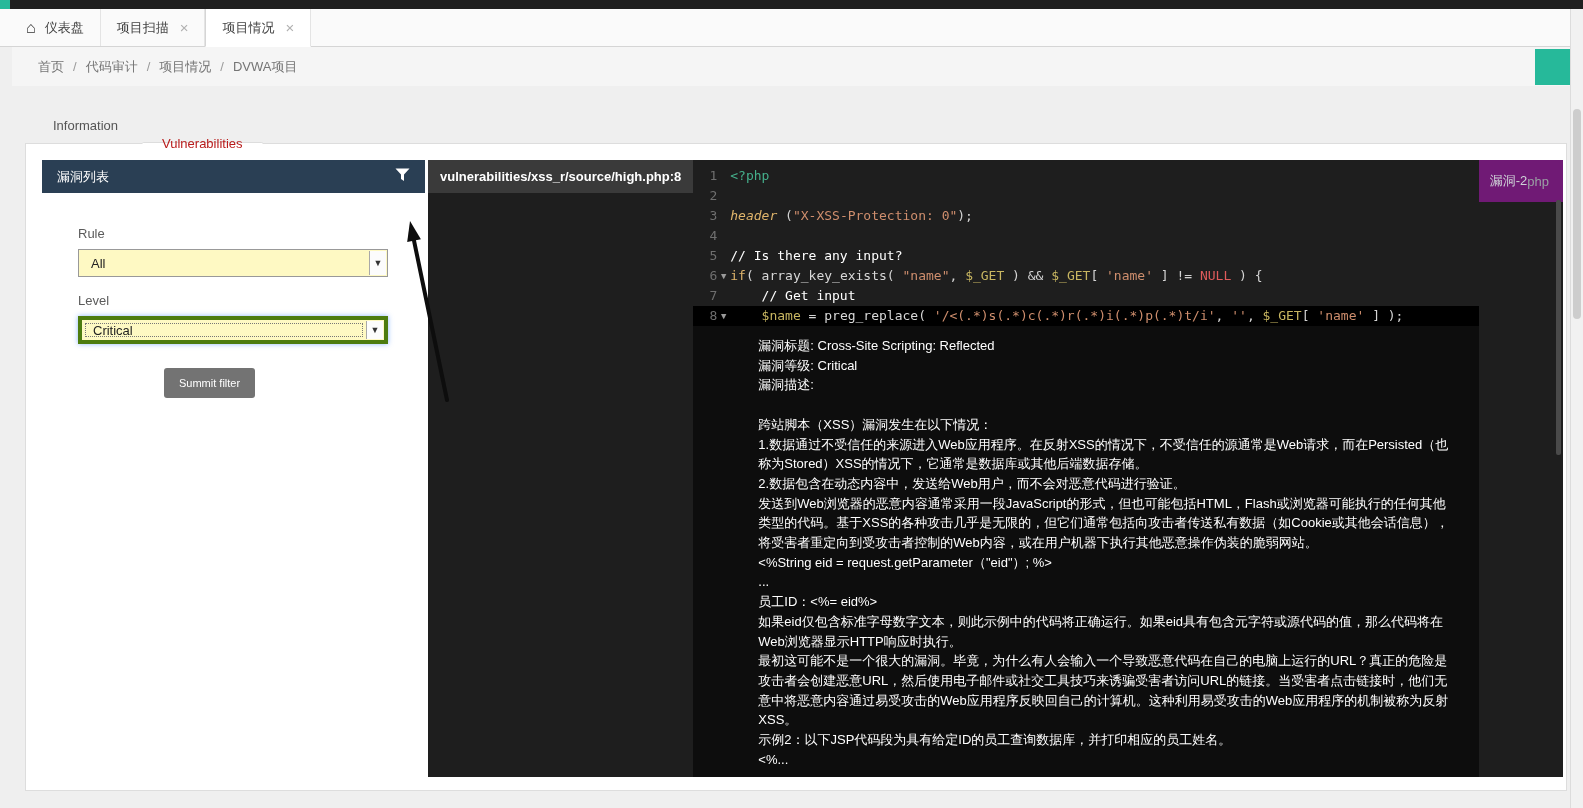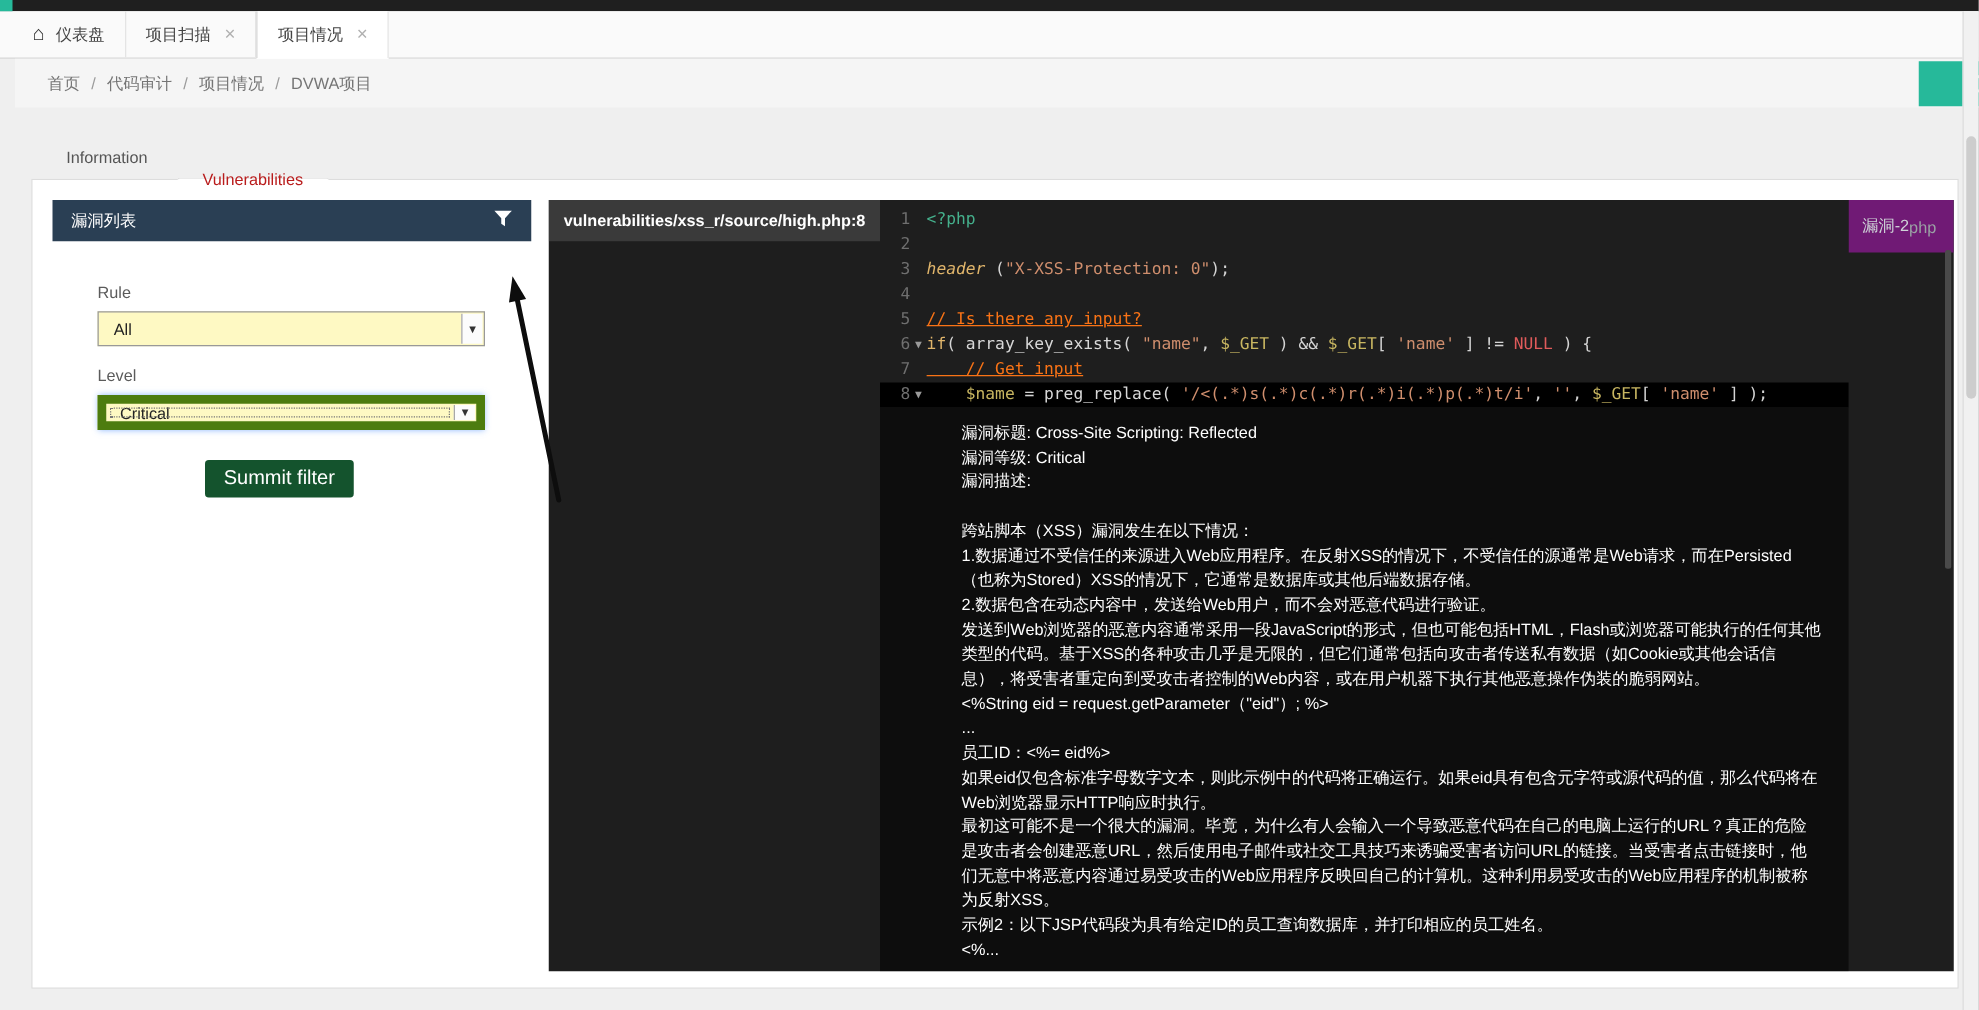--- a/index.html
+++ b/index.html
@@ -33,60 +33,60 @@
   .refresh-btn svg { position:absolute; left:36px; top:8px; }
 
   
   .content { position:relative; padding:22px 16px 0 25px; }
   .nav-tabs { display:flex; height:35px; margin-left:8px; position:relative; z-index:3; }
   .ntab { padding:0 19px; display:flex; align-items:center; color:#555; cursor:pointer;
     border:1px solid transparent; border-radius:3px 3px 0 0; margin-right:4px; }
   .ntab.active { background:#fff; border-color:#ddd #ddd #fff; margin-bottom:-1px; color:#b91c1c;margin-top:34px; }
 
   .card { background:#fff; border:1px solid #ddd; height:648px; display:flex;
-    padding:16px 3px 13px 16px; gap:14px; position:relative; }
+    padding:16px 3px 13px 16px; gap:3px; position:relative; }
 
   
   .left-panel { width:383px; flex:none; background:#fff; }
   .panel-header { height:33px; background:#2a3f54; color:#fff; display:flex;
     align-items:center; justify-content:space-between; padding:0 15px; }
   .panel-body { padding:33px 37px 0 36px; }
   .form-label { display:block; color:#5b5b5b; margin-bottom:8px; }
   .fake-select { height:28px; border:1px solid #999; background:#fef9c3; display:flex;
     align-items:center; position:relative; padding-left:12px; color:#222;
     margin-bottom:16px; cursor:pointer; }
   .sel-caret { position:absolute; right:1px; top:1px; bottom:1px; width:17px;
     border-left:1px solid #a8a8a8; background:#fcfcfc; display:flex; align-items:center;
     justify-content:center; font-size:9px; color:#333; }
-  .fake-select.focused { border:7px solid #4d7c0f; box-shadow:0 0 5px rgba(77,144,254,.65);
+  .fake-select.focused { border:4px solid #4d7c0f; box-shadow:0 0 5px rgba(77,144,254,.65);
     padding-left:11px; margin-bottom:24px; }
   .focus-ring { position:absolute; left:3px; right:21px; top:3px; bottom:3px;
     border:1px dotted #777; pointer-events:none; }
   .submit-btn { display:block; margin-left:86px; height:30px; padding:0 15px;
-    background:#14532d; border:none; border-radius:3px; color:#fff; font-size:16px;
+    background:#737373; border:none; border-radius:3px; color:#fff; font-size:11px;
     cursor:pointer; font-family:inherit; }
 
   
   .code-panel { flex:1; display:flex; flex-direction:row; background:#1e1e1e;
     position:relative; overflow:hidden; }
   .code-header { height:33px; background:#3a3a3a; color:#fff; font-weight:bold;
     display:flex; align-items:center; padding:0 12px; flex:none; }
   .code-body { flex:1; padding-top:6px; overflow:hidden;
     font-family:"DejaVu Sans Mono","Liberation Mono",monospace; font-size:13px; }
   .code-line { display:flex; height:20px; line-height:20px; }
   .code-line.hl { background:#000; }
   .gutter { width:24px; text-align:right; color:#6f6f6f; flex:none; }
   .fold { width:13px; text-align:center; color:#9a9a9a; font-size:9px; flex:none; }
   .codetext { white-space:pre; }
   .tk-php { color:#45b08c; }
   .tk-fn  { color:#e0b56b;font-style:italic; }
   .tk-kw  { color:#e0b56b; }
   .tk-fnc { color:#d8d8d8; }
   .tk-str { color:#cf8e6d; }
-  .tk-com { color:#f97316;text-decoration:underline; }
+  .tk-com { color:#ffffff; }
   .tk-var { color:#c8b661; }
   .tk-nul { color:#e05b5b; }
   .tk-pln { color:#d4d4d4; }
 
   .detail-block { background:#0d0d0d; color:#fff; padding:10px 22px 14px 65px;
     font-family:"Liberation Sans","DejaVu Sans",sans-serif; font-size:13px;
     line-height:19.7px; }
   .detail-line { min-height:19.7px; }
 
   .code-footer { height:42px; background:#701a75; display:flex; align-items:center;

